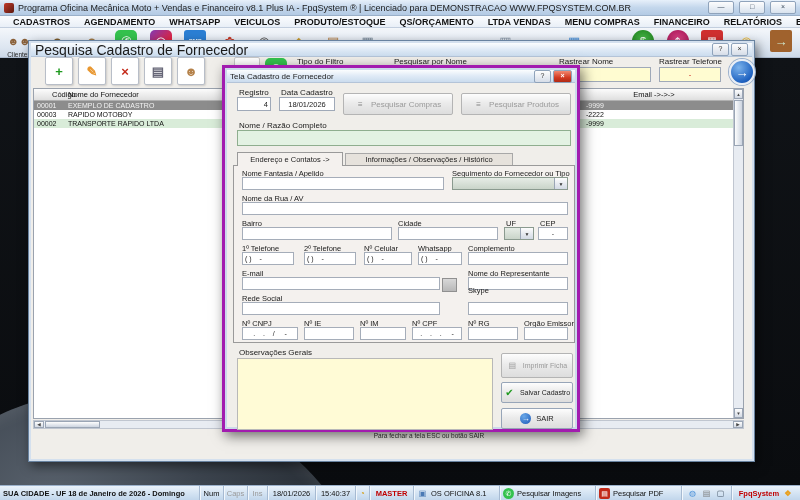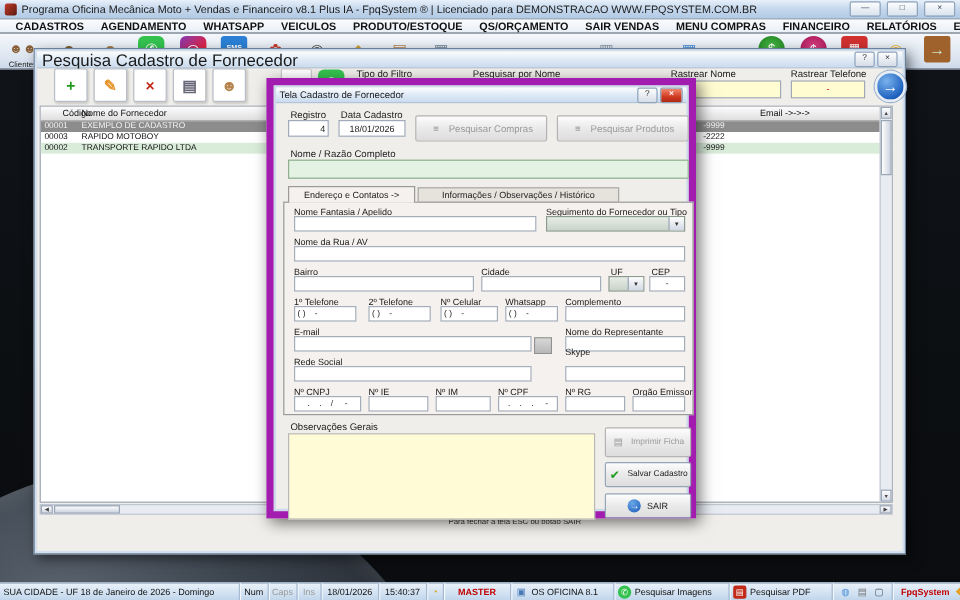--- a/index.html
+++ b/index.html
@@ -76,21 +76,21 @@
   .sbb{position:absolute;left:0;width:9px;height:10px;background:linear-gradient(#fdfdfd,#d4dae4);
     border:1px solid #9aa5b5;font-size:4.5px;color:#444;display:flex;align-items:center;justify-content:center;box-sizing:border-box;}
   .sbt{position:absolute;left:0;width:9px;background:linear-gradient(90deg,#fdfdfd,#ccd4e0);border:1px solid #9aa5b5;box-sizing:border-box;}
   .hsb{position:absolute;left:4px;top:379px;width:711px;height:9px;background:#e8ecf2;border:1px solid #c0c6d0;box-sizing:border-box;}
   .hbb{position:absolute;top:0;width:10px;height:7px;background:linear-gradient(#fdfdfd,#d4dae4);border:1px solid #9aa5b5;
     font-size:4.5px;color:#444;display:flex;align-items:center;justify-content:center;box-sizing:border-box;}
   .hbt{position:absolute;top:0;height:7px;background:linear-gradient(#fdfdfd,#ccd4e0);border:1px solid #9aa5b5;box-sizing:border-box;}
   .phint{position:absolute;left:200px;top:391px;width:400px;text-align:center;font-size:6.5px;color:#333;}
   
   .modal{position:absolute;left:222px;top:65px;width:358px;height:367px;z-index:10;
-    background:#f0eeea;border:6px solid #a21caf;box-shadow:inset 0 0 0 2px #ccdaeb,3px 4px 12px rgba(0,0,0,.55);
+    background:#f0eeea;border:3px solid #a21caf;box-shadow:inset 0 0 0 2px #ccdaeb,3px 4px 12px rgba(0,0,0,.55);
     box-sizing:border-box;}
   .mtitle{position:absolute;left:2px;top:2px;right:2px;height:13px;
     background:linear-gradient(#fbfdfe,#dfeaf6 50%,#cbdcee);border-bottom:1px solid #b4c4d8;
     display:flex;align-items:center;padding:0 3px;box-sizing:border-box;}
   .mtitle .tt{font-size:8px;color:#1a1a1a;flex:1;white-space:nowrap;}
   .tab{position:absolute;box-sizing:border-box;font-size:7.5px;color:#222;text-align:center;}
   .tab.on{background:#f4f1ee;border:1px solid #9a9a9a;border-bottom:none;height:14px;line-height:13px;z-index:2;}
   .tab.off{background:#e6e2dc;border:1px solid #a8a8a8;height:13px;line-height:12px;}
   .panel{position:absolute;left:8px;top:97px;width:342px;height:178px;background:#f4f1ee;
     border:1px solid #9a9a9a;box-sizing:border-box;z-index:1;}
@@ -126,21 +126,21 @@
     <span class="winbtn">×</span>
   </div>
 
   <div class="menubar">
     <span class="menu-item">CADASTROS</span>
     <span class="menu-item">AGENDAMENTO</span>
     <span class="menu-item">WHATSAPP</span>
     <span class="menu-item">VEICULOS</span>
     <span class="menu-item">PRODUTO/ESTOQUE</span>
     <span class="menu-item">QS/ORÇAMENTO</span>
-    <span class="menu-item">SAIR VENDAS</span>
+    <span class="menu-item">LTDA VENDAS</span>
     <span class="menu-item">MENU COMPRAS</span>
     <span class="menu-item">FINANCEIRO</span>
     <span class="menu-item">RELATÓRIOS</span>
     <span class="menu-item">ESTATISTICA</span>
 
   </div>
 
   <div class="toolbar">
     <span class="tgroup">
       <span class="tbi" style="width:30px;color:#8a6038;font-size:11px;">☻☻</span>
@@ -327,30 +327,30 @@
         <span class="si" style="color:#1f9a1f;font-size:10px;">✔</span>
         <span style="font-size:7px;">Salvar Cadastro</span>
       </span>
     <span class="btn3d" style="left:276px;top:340px;width:72px;height:21px;">
         <span class="si" style="background:radial-gradient(circle at 35% 30%,#6aa8e8,#1a58b8);border-radius:50%;color:#fff;font-size:8px;">→</span>
         <span style="font-size:7.5px;text-align:center;">SAIR</span>
       </span>
   </div>
 
   <div class="statusbar">
-    <span class="seg" style="width:200px;">SUA CIDADE - UF 18 de Janeiro de 2026 - Domingo</span>
+    <span class="seg" style="width:200px;font-weight:bold;">SUA CIDADE - UF 18 de Janeiro de 2026 - Domingo</span>
     <span class="seg" style="width:24px;justify-content:center;">Num</span>
     <span class="seg dim" style="width:24px;justify-content:center;">Caps</span>
     <span class="seg dim" style="width:20px;justify-content:center;">Ins</span>
     <span class="seg" style="width:48px;justify-content:center;">18/01/2026</span>
     <span class="seg" style="width:40px;justify-content:center;">15:40:37</span>
     <span class="seg" style="width:14px;justify-content:center;">
         <span class="si" style="color:#d4a017;">◔</span>
       </span>
-    <span class="seg red" style="width:56px;justify-content:center;">MASTER</span>
+    <span class="seg red" style="width:44px;justify-content:center;">MASTER</span>
     <span class="seg" style="width:86px;">
         <span class="si" style="color:#4a7ab5;">▣</span>
         <span>OS OFICINA 8.1</span>
       </span>
     <span class="seg" style="width:96px;">
         <span class="si" style="background:#34c24e;border-radius:50%;color:#fff;font-size:7px;">✆</span>
         <span>Pesquisar Imagens</span>
       </span>
     <span class="seg" style="width:86px;">
         <span class="si" style="background:#c22a1a;border-radius:2px;color:#fff;font-size:7px;">▤</span>

